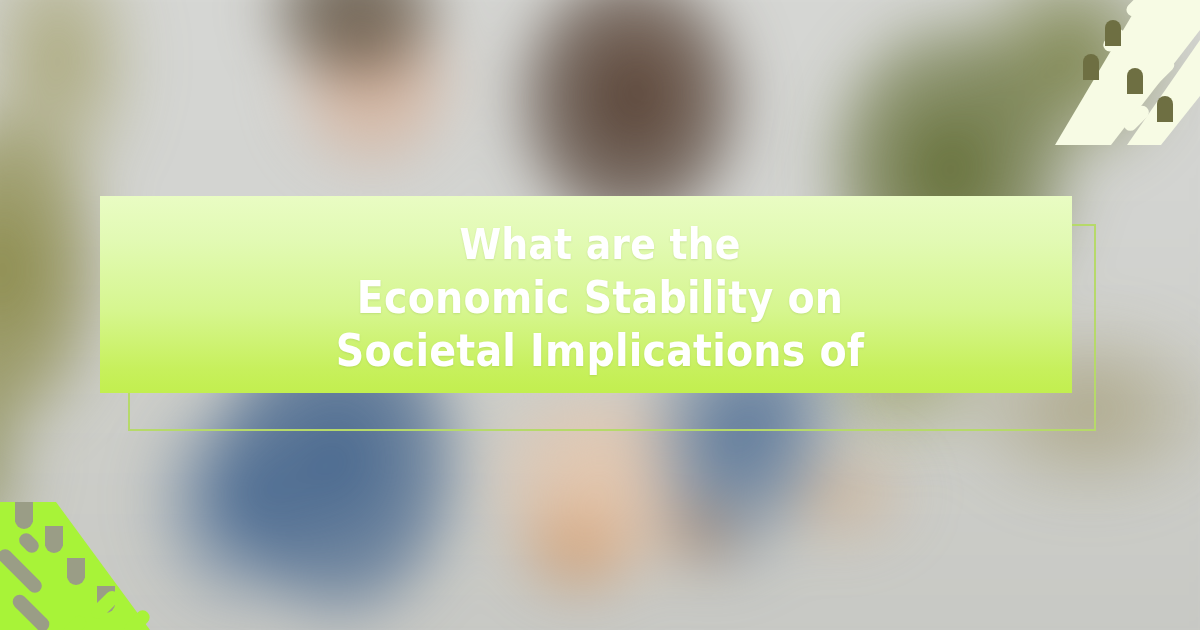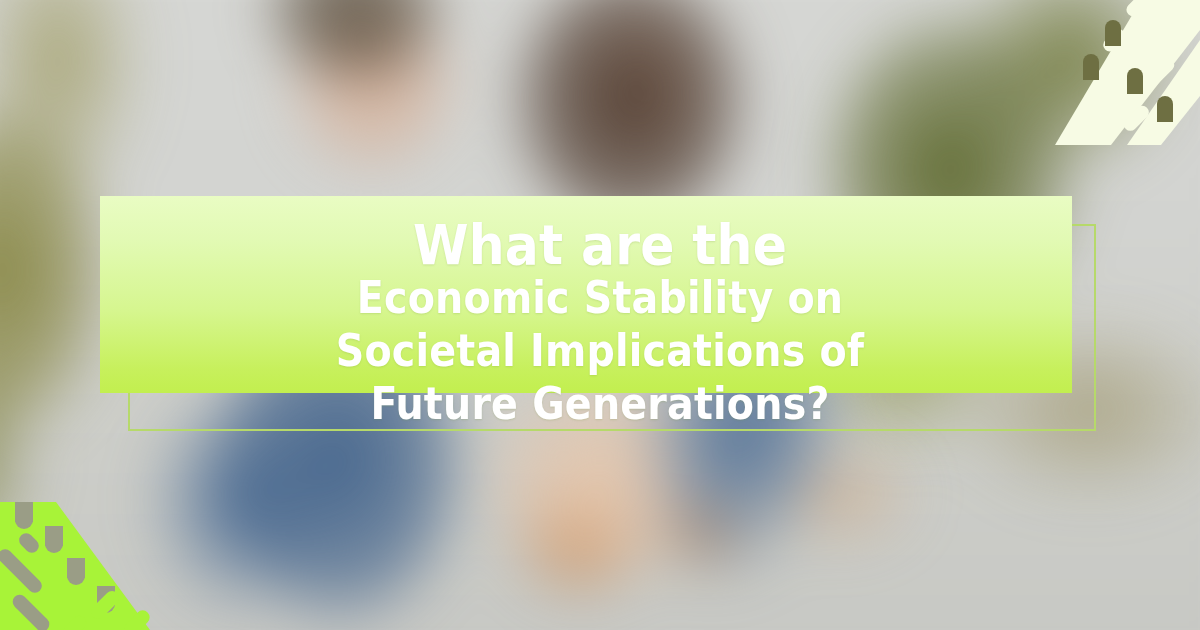--- a/index.html
+++ b/index.html
@@ -128,21 +128,21 @@
     font-family: "DejaVu Sans Condensed", "Liberation Sans Narrow", "Liberation Sans", sans-serif;
     font-weight: 700;
     font-size: 44px;
     line-height: 53px;
     letter-spacing: 0.2px;
     text-shadow: 0 1px 2px rgba(120,150,60,0.22);
     white-space: nowrap;
     pointer-events: none;
   }
   .headline .line { display: block; }
-  .headline .line-1 { font-size: 56px; }
+  .headline .line-1 { font-size: 42px; }
 </style>
 </head>
 <body>
 
 <div id="poster">
 
   <div class="bg-photo">
     <div class="bg-layer bg-base"></div>
     <div class="bg-layer bg-foliage"></div>
     <div class="bg-layer bg-people"></div>
@@ -236,16 +236,15 @@
   </div>
 
   <div class="outline-frame"></div>
 
   <div class="title-panel"></div>
 
   <div class="headline">
     <span class="line line-1">What are the</span>
     <span class="line line-3">Economic Stability on</span>
     <span class="line line-2">Societal Implications of</span>
-    <span class="line line-4">Future Generations?</span>
   </div>
 
 </div>
 
 </body></html>

